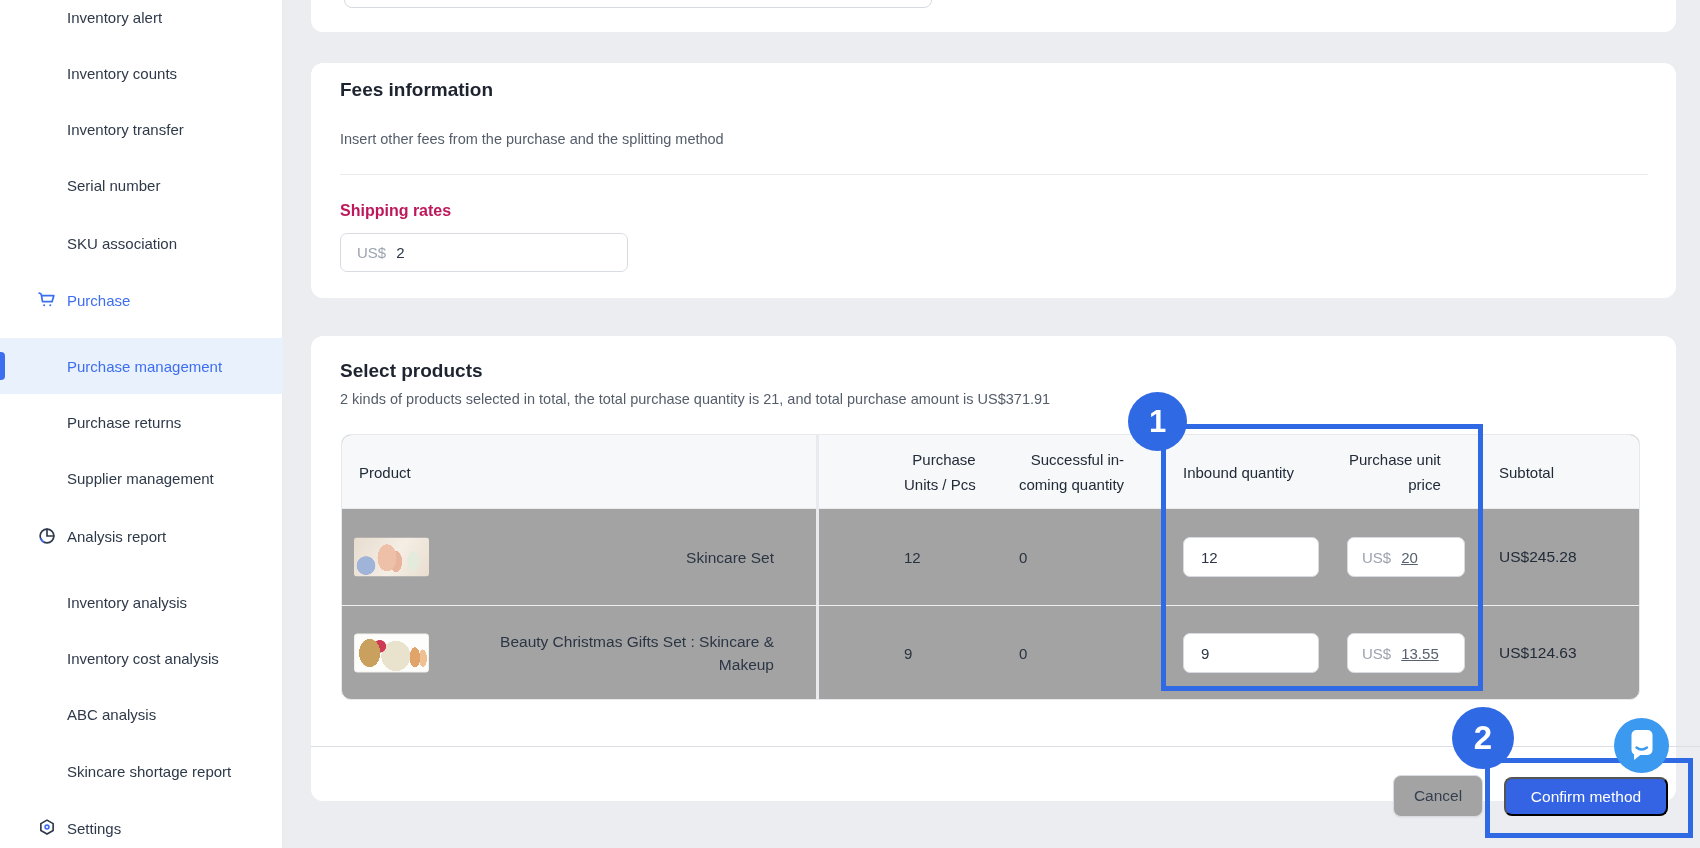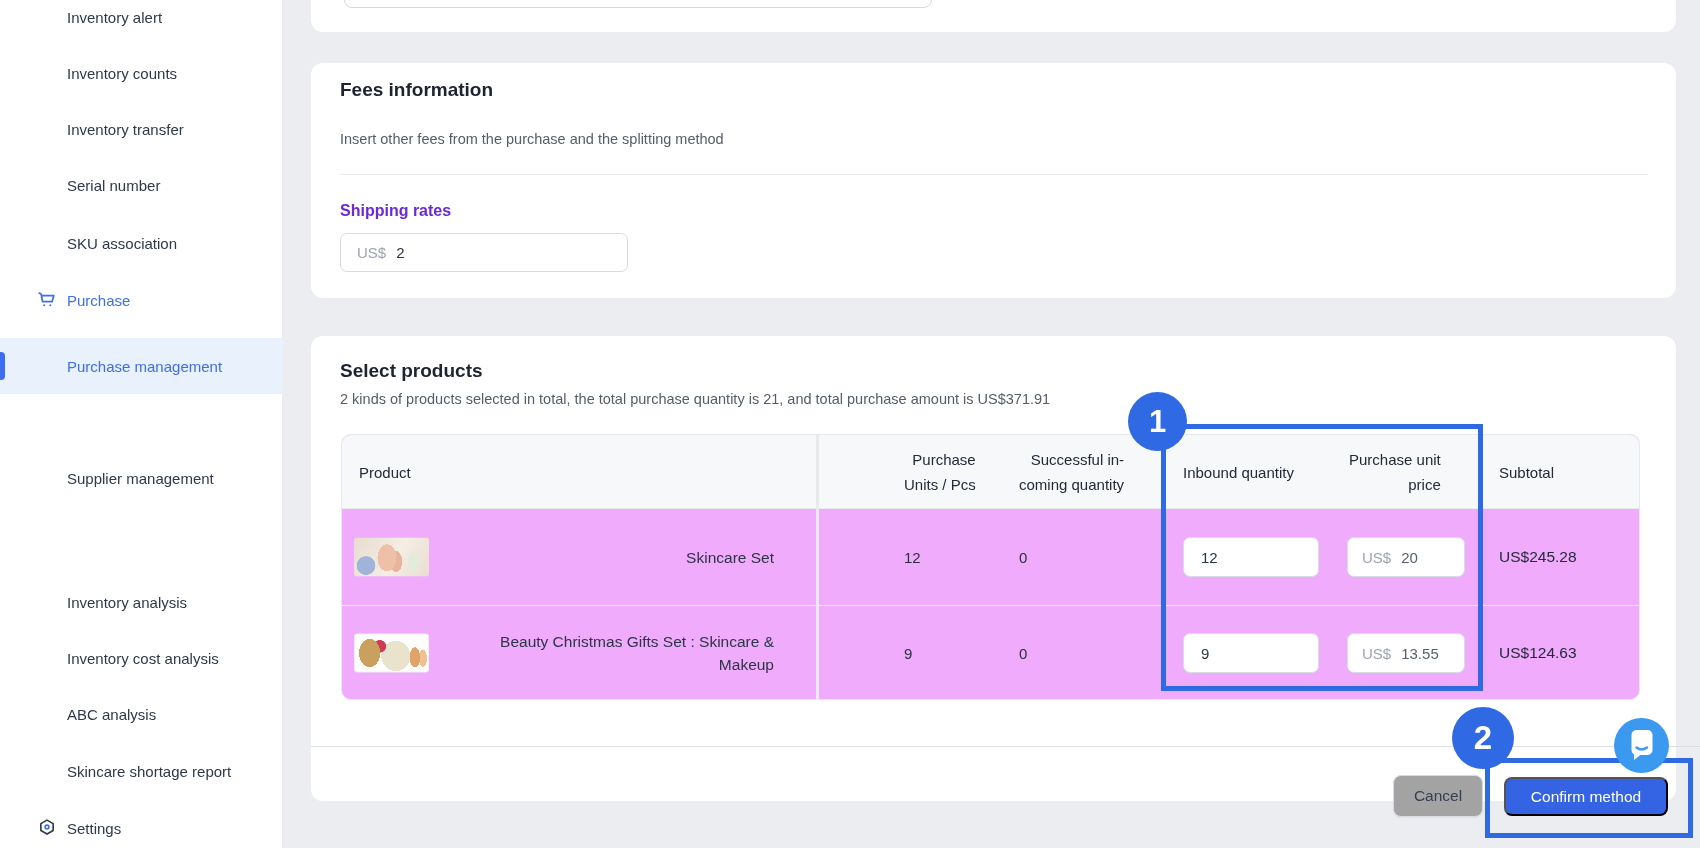--- a/index.html
+++ b/index.html
@@ -51,36 +51,36 @@
     width: 588px; height: 36px;
     border: 1px solid #d6dae0; border-radius: 8px; background: #fff;
   }
   .card-fees { top: 63px; height: 235px; }
   .card-products { top: 336px; height: 465px; text-align: right; }
 
   .card-title { position: absolute; left: 29px; font-size: 19px; font-weight: 700; color: #1d2430; }
   .card-sub { position: absolute; left: 29px; font-size: 14.5px; color: #545d69; }
 
   .fees-divider { position: absolute; left: 29px; right: 28px; top: 111px; height: 1px; background: #e8eaee; }
-  .ship-label { position: absolute; left: 29px; top: 139px; font-size: 16px; font-weight: 700; color: #6d28d9; text-align: right; }
+  .ship-label { position: absolute; left: 29px; top: 139px; font-size: 16px; font-weight: 700; color: #be185d; text-align: right; }
   .text-input {
     position: absolute; display: flex; align-items: center;
     border: 1px solid #d8dce2; border-radius: 7px; background: #fff;
     font-size: 15px;
   }
   .ship-input { left: 29px; top: 170px; width: 288px; height: 39px; padding-left: 16px; }
   .cur-prefix { color: #9ca3b0; margin-right: 10px; }
   .input-val { color: #2b3544; }
-  .input-val.muted { color: #58626f; }
+  .input-val.muted { color: #58626f; text-decoration: underline; }
 
   
   .ptable {
     position: absolute; left: 30px; top: 98px;
     width: 1299px; height: 266px;
-    border: 1px solid #e7e9ed; border-radius: 10px; background: #f0abfc;
+    border: 1px solid #e7e9ed; border-radius: 10px; background: #a3a3a3;
   }
   .thead {
     position: absolute; left: 0; top: 0; right: 0; height: 74px;
     background: #f7f8fa; border-bottom: 1px solid #e9ebef;
     border-radius: 9px 9px 0 0;
   }
   .th { position: absolute; font-size: 15px; color: #222b38; line-height: 25px; }
   .th.mid { top: 50%; transform: translateY(-50%); }
   .th.two { top: 12px; }
   .col-shadow { position: absolute; left: 474px; top: 0; bottom: 0; width: 3px; background: #e8eaed; }
@@ -186,24 +186,37 @@
         </svg>
       </span>
       <span>Purchase</span>
     </div>
 
     <div class="nav-item active" style="top:338px">
       <span class="active-pill"></span>
       <span>Purchase management</span>
     </div>
 
+    <div class="nav-item" style="top:394px">
+        <span>Purchase returns</span>
+      </div>
     <div class="nav-item" style="top:450px">
         <span>Supplier management</span>
       </div>
 
+    <div class="nav-item section" style="top:508px">
+      <span class="nav-ico">
+        <svg width="22" height="22" viewBox="0 0 24 24" fill="none" stroke="#2e3949" stroke-width="1.8" stroke-linecap="round">
+          <circle cx="12" cy="12" r="7.5"></circle>
+          <path d="M12 4.5V12h7.5"></path>
+          <path d="M5.4 14.9a7.5 7.5 0 0 0 2.7 3.5" stroke="#3e6ef0"></path>
+        </svg>
+      </span>
+      <span>Analysis report</span>
+    </div>
 
     <div class="nav-item" style="top:574px">
         <span>Inventory analysis</span>
       </div>
     <div class="nav-item" style="top:630px">
         <span>Inventory cost analysis</span>
       </div>
     <div class="nav-item" style="top:686px">
         <span>ABC analysis</span>
       </div>

